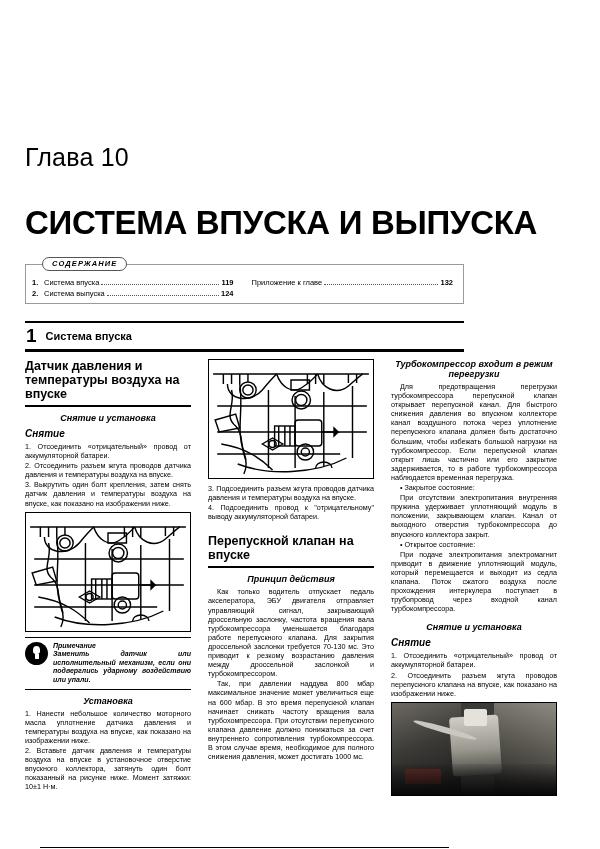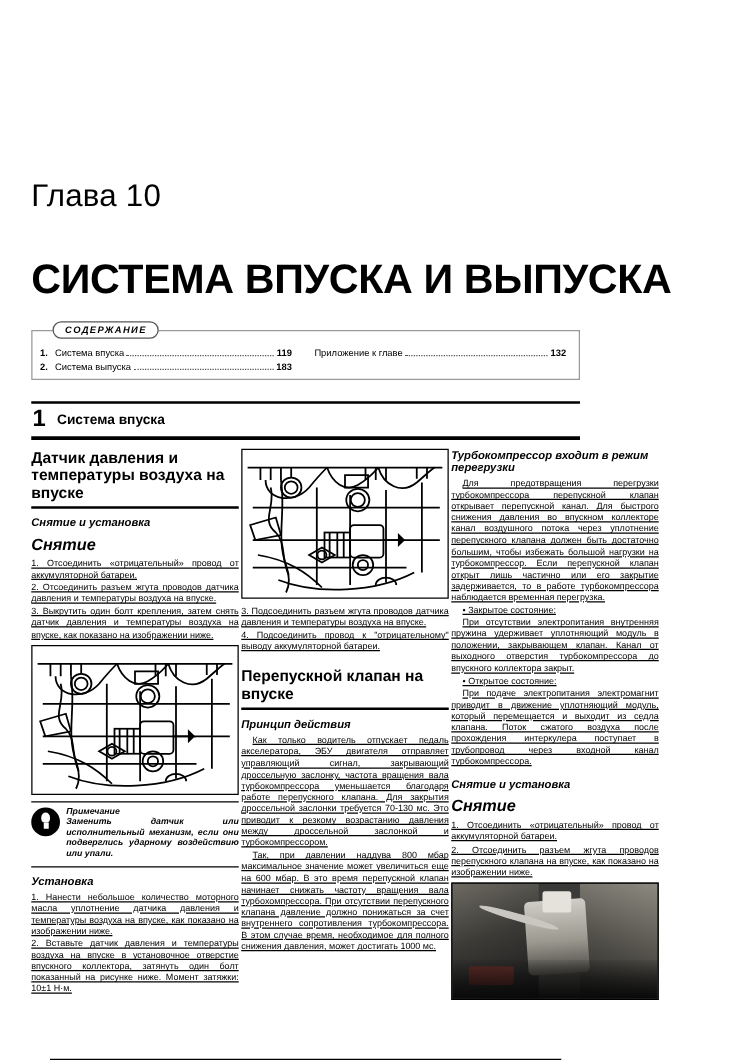--- a/index.html
+++ b/index.html
@@ -94,55 +94,55 @@
     padding-left:1px;
   }
   .section-name{
     font-size:11px;
     font-weight:bold;
   }
 
   
   .columns{
     display:flex;
-    gap:2px;
+    gap:17px;
     margin-top:7px;
   }
   .col{
     width:166px;
     flex:none;
   }
 
   h2.blk{
     font-size:12.5px;
     font-weight:bold;
     line-height:14px;
     margin:0 0 3px 0;
     border-bottom:2px solid #000;
     padding-bottom:4px;
   }
   h3.ital{
     font-size:9px;
     font-weight:bold;
     font-style:italic;
     margin:6px 0 3px 0;
+    text-align:center;
   }
   h4.ital{
-    font-size:13px;
+    font-size:10px;
     font-weight:bold;
     font-style:italic;
     margin:5px 0 3px 0;
   }
   p.body{
     font-size:7.2px;
     line-height:9.1px;
     text-align:justify;
     margin:0 0 1px 0;
     hyphens:auto;
-    text-decoration:underline;
   }
   p.ind{text-indent:9px;}
   p.bullet{padding-left:9px;}
 
   
   .note{
     margin:5px 0 4px 0;
     border-top:1.5px solid #000;
     border-bottom:1.5px solid #000;
     padding:4px 0 4px 0;
@@ -249,21 +249,21 @@
         <div class="toc-row">
           <span class="toc-num">1.</span>
           <span class="toc-name">Система впуска</span>
           <span class="toc-dots"></span>
           <span class="toc-page">119</span>
         </div>
         <div class="toc-row">
           <span class="toc-num">2.</span>
           <span class="toc-name">Система выпуска</span>
           <span class="toc-dots"></span>
-          <span class="toc-page">183</span>
+          <span class="toc-page">124</span>
         </div>
       </div>
       <div class="toc-col">
         <div class="toc-row">
           <span class="toc-name">Приложение к главе</span>
           <span class="toc-dots"></span>
           <span class="toc-page">132</span>
         </div>
       </div>
     </div>

